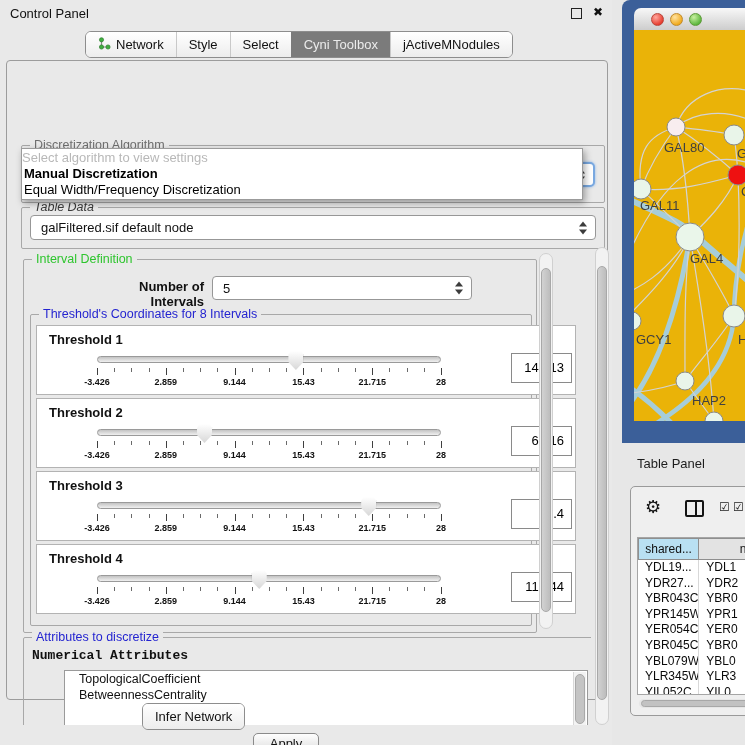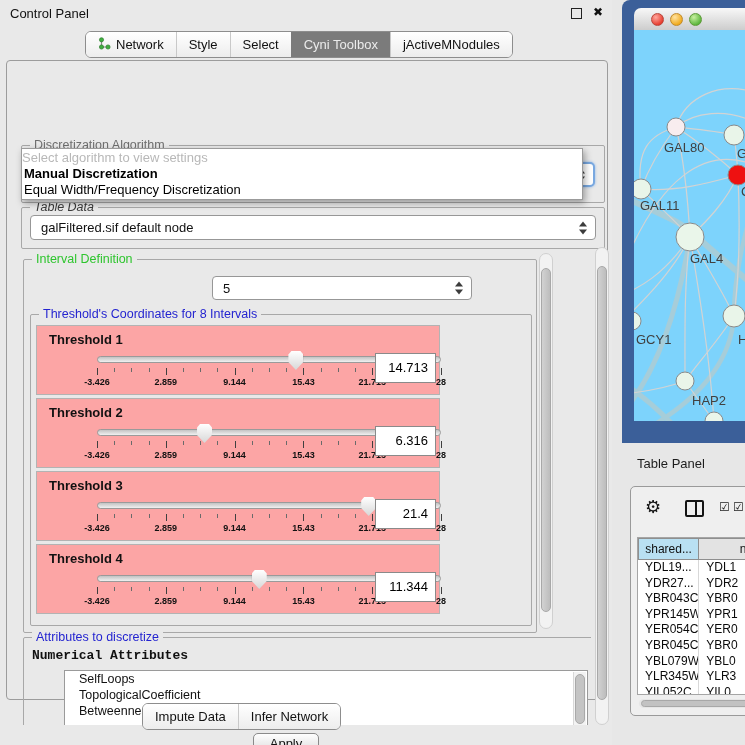--- a/index.html
+++ b/index.html
@@ -56,21 +56,21 @@
   #tabledata-group{left:14px;top:146px;width:582px;height:40px;}
   #tabledata-combo{left:8px;top:7px;width:566px;height:25px;}
 
   
   #scrollview{left:14px;top:188px;width:570px;height:476px;overflow:hidden;}
   #interval-group{left:2px;top:10px;width:512px;height:372px;}
   #num-label{left:64px;top:19px;width:116px;text-align:right;font-size:13px;font-weight:bold;color:#111;}
   #num-combo{left:188px;top:16px;width:260px;height:24px;}
   #thresholds-group{left:6px;top:54px;width:500px;height:310px;}
 
-  .tpanel{position:absolute;left:5px;width:404px;height:70px;border:1px solid #b3b3b3;background:#fca5a5;box-sizing:border-box;}
+  .tpanel{position:absolute;left:5px;width:540px;height:70px;border:1px solid #b3b3b3;background:#ffffff;box-sizing:border-box;}
   .tp-label{position:absolute;left:12px;top:6px;font-size:13px;font-weight:bold;color:#111;}
   .slider{position:absolute;left:60px;top:30px;width:344px;height:36px;}
   .track{position:absolute;left:0;right:0;top:0;height:7px;border:1px solid #9a9a9a;border-radius:4px;
          background:linear-gradient(#c3c3c3,#f0f0f0);box-sizing:border-box;}
   .thumb{position:absolute;top:-6px;width:15px;height:19px;background:linear-gradient(#ffffff,#d7d7d7);
          clip-path:polygon(20% 0,80% 0,100% 18%,100% 58%,50% 100%,0 58%,0 18%);
          filter:drop-shadow(0 0 1px #767676);}
   .ticks{position:absolute;left:0;right:0;top:12px;height:8px;}
   .ticks i{position:absolute;width:1px;background:#3f3f3f;top:0;}
   .ticks i.major{height:7px;}
@@ -100,21 +100,21 @@
   
   #right-bg{left:612px;top:0;width:133px;height:745px;background:#e7e7e7;}
 
   #net-window{left:622px;top:0;width:123px;height:443px;background:#3b5f99;border-top-left-radius:8px;}
   #net-titlebar{position:absolute;left:12px;top:8px;right:0;height:22px;
                 background:linear-gradient(#f8f8f8,#cdcdcd);border-top-left-radius:7px;border-bottom:1px solid #999;}
   .light{position:absolute;top:5px;width:13px;height:13px;border-radius:50%;box-sizing:border-box;}
   #light-red{left:17px;background:radial-gradient(circle at 35% 30%,#ffa79d,#e6392b 75%);border:1px solid #b8473d;}
   #light-yellow{left:36px;background:radial-gradient(circle at 35% 30%,#ffe2a0,#f0a818 75%);border:1px solid #c08a2e;}
   #light-green{left:55px;background:radial-gradient(circle at 35% 30%,#c8f0a0,#58b43a 75%);border:1px solid #5f9a3a;}
-  #net-canvas{position:absolute;left:12px;top:30px;width:111px;height:391px;background:#7dd3fc;overflow:hidden;}
+  #net-canvas{position:absolute;left:12px;top:30px;width:111px;height:391px;background:#eab308;overflow:hidden;}
 
   #tablepanel-title{left:637px;top:456px;font-size:13px;color:#1d1d1d;}
 
   #table-window{left:630px;top:486px;width:140px;height:230px;background:#efefef;border:1px solid #9a9a9a;border-radius:5px;box-sizing:border-box;}
   #gear-icon{position:absolute;left:14px;top:9px;font-size:18px;color:#141414;font-family:"DejaVu Sans",sans-serif;}
   #columns-icon{position:absolute;left:54px;top:13px;width:15px;height:13px;border:2px solid #141414;border-radius:2px;}
   #columns-icon::after{content:"";position:absolute;left:50%;top:0;bottom:0;width:2px;background:#141414;}
   .check-icon{position:absolute;top:13px;font-size:12px;color:#1a1a1a;font-family:"DejaVu Sans",sans-serif;}
   #check1{left:88px;} #check2{left:102px;}
 
@@ -189,20 +189,21 @@
       <div id="tabledata-combo" class="combo">
         <span>galFiltered.sif default node</span>
         <span class="spin"></span>
       </div>
     </div>
 
     <div id="scrollview" class="abs">
 
       <div id="interval-group" class="group">
         <span class="group-title gt-green">Interval Definition</span>
+        <span id="num-label" class="abs">Number of Intervals</span>
         <div id="num-combo" class="combo">
           <span>5</span>
           <span class="spin"></span>
         </div>
         <div id="thresholds-group" class="group">
           <span class="group-title gt-blue">Threshold's Coordinates for 8 Intervals</span>
           <div id="threshold-panels">
   <div class="tpanel" style="top: 10px;">
     <span class="tp-label">Threshold 1</span>
     <div class="slider">
@@ -368,21 +369,20 @@
   </div>
 </div>
         </div>
       </div>
 
       <div id="attr-group" class="group">
         <span class="group-title gt-blue">Attributes to discretize</span>
         <span id="attr-list-title" class="abs">Numerical Attributes</span>
         <div id="attr-list" class="abs">
           <div id="attr-items">
-              <div class="attr-item">SelfLoops</div>
               <div class="attr-item">TopologicalCoefficient</div>
               <div class="attr-item">BetweennessCentrality</div>
             </div>
           <div id="attr-list-scroll">
             <div id="attr-list-thumb"></div>
           </div>
         </div>
       </div>
 
       <div id="inner-scroll" class="vscroll">
@@ -391,23 +391,20 @@
     </div>
 
     <div id="outer-scroll" class="vscroll abs">
       <div id="outer-thumb" class="vthumb"></div>
     </div>
 
     <div id="apply-btn" class="abs">Apply</div>
   </div>
 
   <div id="bottom-tabs" class="tabbar abs">
-      <div class="tab">
-        <span>Impute Data</span>
-      </div>
       <div class="tab">
         <span>Infer Network</span>
       </div>
     </div>
 </div>
 
 <div id="right-bg" class="abs"></div>
 
 <div id="net-window" class="abs">
   <div id="net-titlebar">

